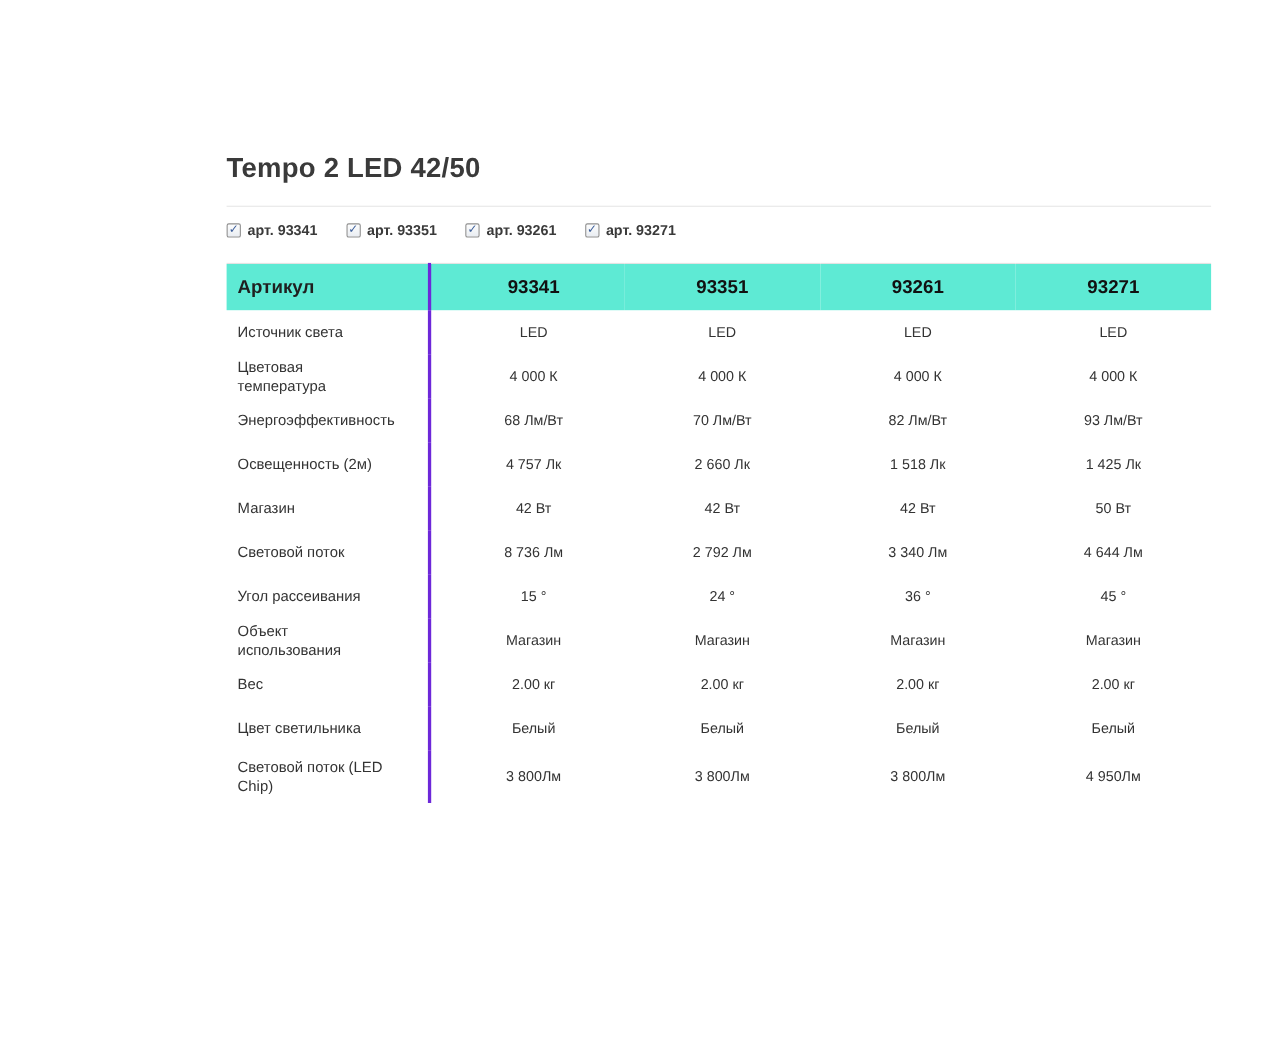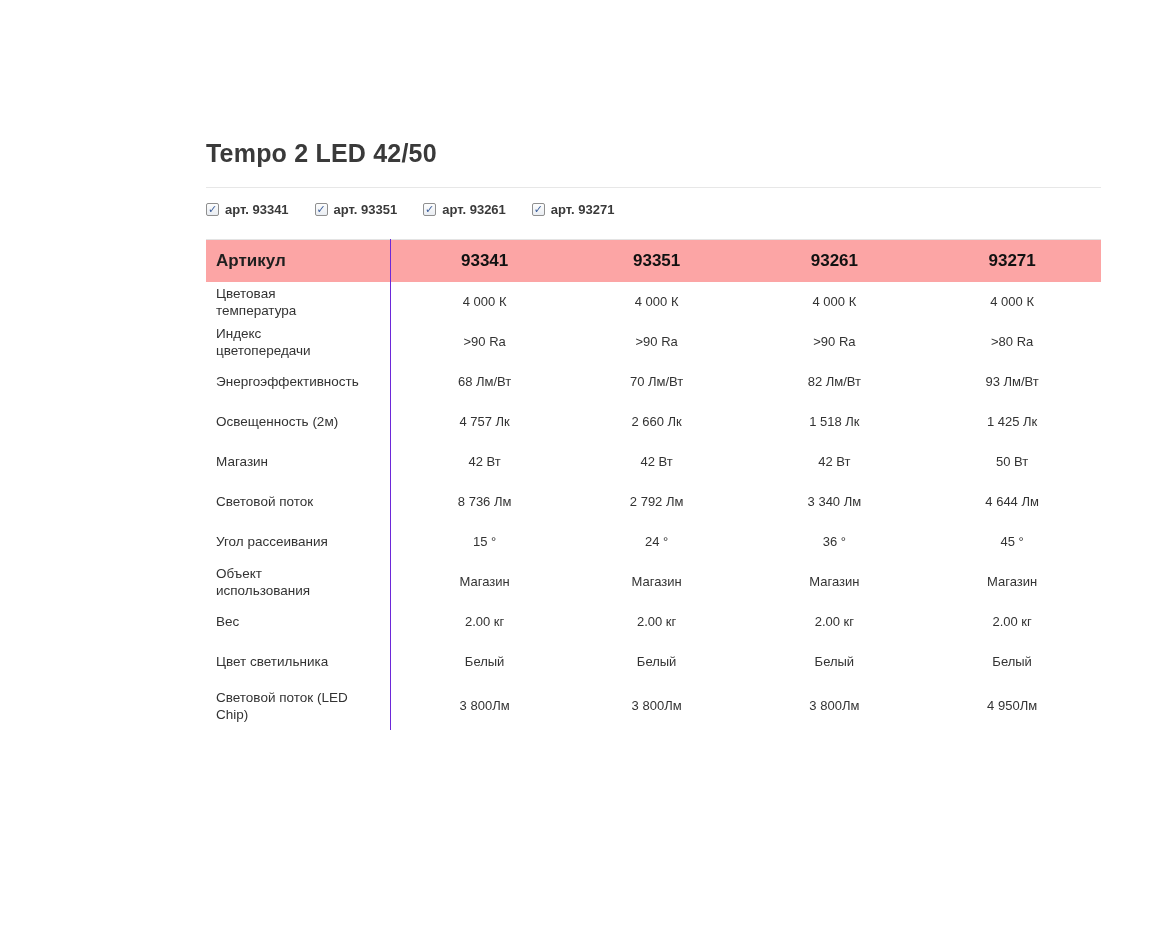--- a/index.html
+++ b/index.html
@@ -69,39 +69,39 @@
   }
   table.spec-table {
     margin-top: 22px;
     width: 895px;
     border-collapse: collapse;
     table-layout: fixed;
     border-top: 1px solid #e3e3e3;
   }
   col.label-col { width: 184px; }
   thead th {
-    background: #fca5a5;
+    background: #5eead4;
     height: 42px;
     vertical-align: middle;
   }
   th.header-label {
     text-align: left;
     padding-left: 10px;
     font-size: 17px;
     font-weight: bold;
     color: #1f1f1f;
   }
   th.header-col {
     text-align: center;
     font-size: 17px;
     font-weight: bold;
     color: #111111;
   }
   .first-val {
-    border-left: 1px solid #6d28d9;
+    border-left: 3px solid #6d28d9;
     padding-left: 12px;
   }
   tbody td {
     height: 40px;
     vertical-align: middle;
   }
   td.label-cell {
     font-size: 13.5px;
     color: #333333;
     padding: 0 32px 0 10px;
@@ -155,32 +155,32 @@
         <tr id="header-row">
             <th class="header-label">Артикул</th>
             <th class="header-col first-val">93341</th>
             <th class="header-col">93351</th>
             <th class="header-col">93261</th>
             <th class="header-col">93271</th>
           </tr>
       </thead>
       <tbody id="spec-rows">
           <tr>
+            <td class="label-cell">Источник света</td>
+            <td class="value-cell first-val">LED</td>
+            <td class="value-cell">LED</td>
+            <td class="value-cell">LED</td>
+            <td class="value-cell">LED</td>
+          </tr>
+          <tr>
             <td class="label-cell">Цветовая температура</td>
             <td class="value-cell first-val">4 000 К</td>
             <td class="value-cell">4 000 К</td>
             <td class="value-cell">4 000 К</td>
             <td class="value-cell">4 000 К</td>
-          </tr>
-          <tr>
-            <td class="label-cell">Индекс цветопередачи</td>
-            <td class="value-cell first-val">&gt;90 Ra</td>
-            <td class="value-cell">&gt;90 Ra</td>
-            <td class="value-cell">&gt;90 Ra</td>
-            <td class="value-cell">&gt;80 Ra</td>
           </tr>
           <tr>
             <td class="label-cell">Энергоэффективность</td>
             <td class="value-cell first-val">68 Лм/Вт</td>
             <td class="value-cell">70 Лм/Вт</td>
             <td class="value-cell">82 Лм/Вт</td>
             <td class="value-cell">93 Лм/Вт</td>
           </tr>
           <tr>
             <td class="label-cell">Освещенность (2м)</td>

